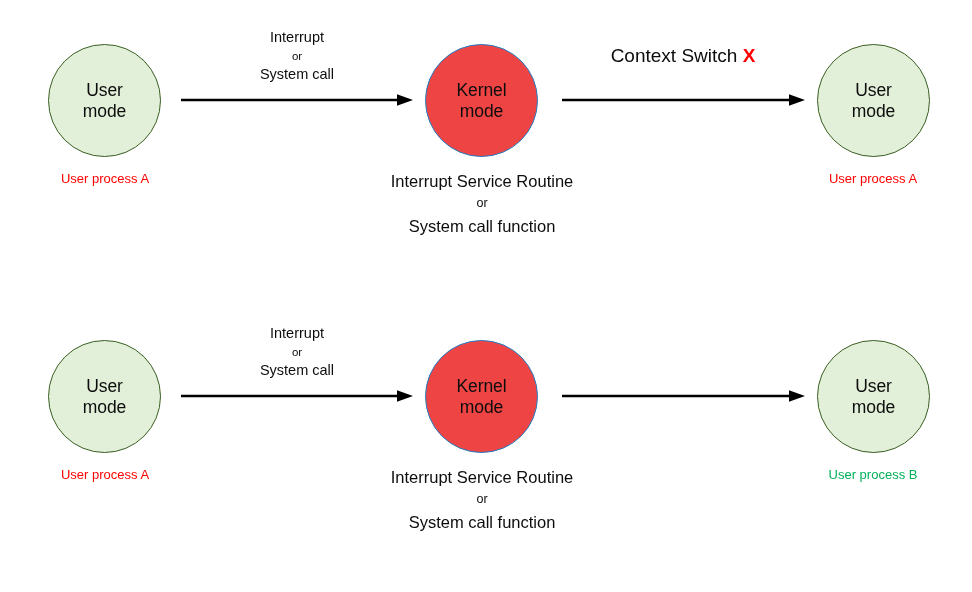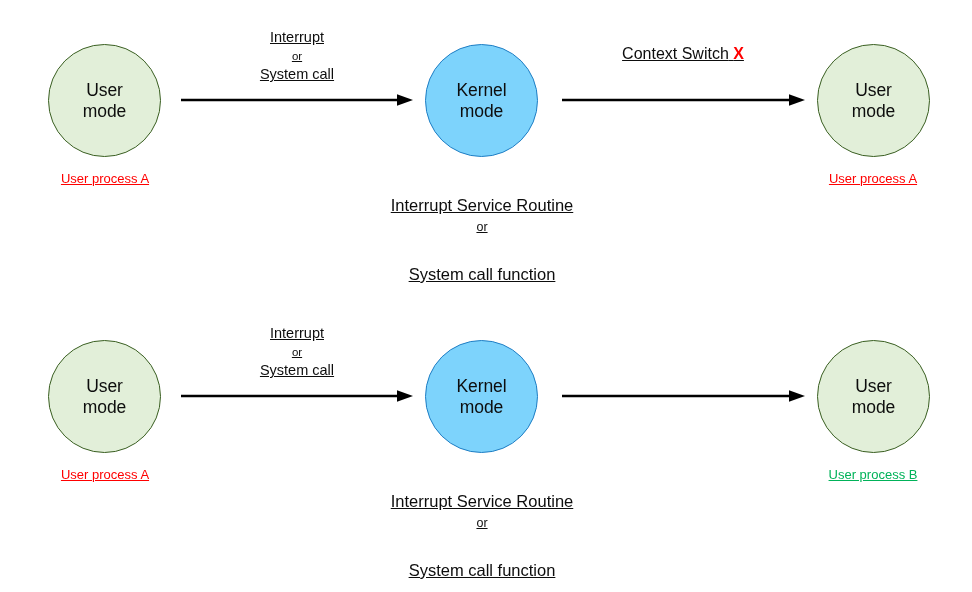--- a/index.html
+++ b/index.html
@@ -48,21 +48,21 @@
     letter-spacing: -0.1px;
     color: #0d0d0d;
   }
   .node span { display: block; text-align: left; }
 
   .node-user {
     background: #e2efd9;
     border: 1.7px solid #3a5f22;
   }
   .node-kernel {
-    background: #7dd3fc;
+    background: #ef4444;
     border: 1.9px solid #1f7ec4;
   }
 
   .node-left   { left: 48px;  top: 44px; }
   .node-mid    { left: 425px; top: 44px; }
   .node-right  { left: 817px; top: 44px; }
 
   
   .arrow {
     position: absolute;
@@ -72,47 +72,46 @@
 
   .arrow-1 { left: 181px; top: 93px;  width: 232px; }
   .arrow-2 { left: 562px; top: 93px;  width: 243px; }
 
   
   .lbl {
     position: absolute;
     text-align: center;
     white-space: nowrap;
     color: #0d0d0d;
-    text-decoration: underline;
   }
 
   .edge-label {
     font-size: 14.5px;
     line-height: 1.42;
   }
   .edge-label .small {
     font-size: 11.5px;
     display: block;
     line-height: 1.45;
   }
   .edge-label .big { display: block; }
 
   .interrupt-label-1 { left: 180px; top: 27px; width: 234px; }
-  .ctx-label-1       { left: 560px; top: 45px; width: 246px; font-size: 16px; }
+  .ctx-label-1       { left: 560px; top: 45px; width: 246px; font-size: 19px; }
 
   .node-caption {
     font-size: 13px;
     line-height: 1.3;
   }
   .cap-user-a-left  { left: 0px;   top: 171px; width: 210px; }
   .cap-isr          { left: 342px; top: 171px; width: 280px; font-size: 16.5px; line-height: 1.28; }
   .cap-user-a-right { left: 768px; top: 171px; width: 210px; }
 
   .cap-isr .small { font-size: 12.5px; display: block; line-height: 1.9; }
-  .cap-isr .big   { display: block; margin-top: 24px; }
+  .cap-isr .big   { display: block; }
 
   .red   { color: #ff0000; }
   .green { color: #00b259; }
   .mark  { font-weight: 700; }
 
   .o-mark { font-weight: 700; }
 </style>
 </head>
 <body>
 

